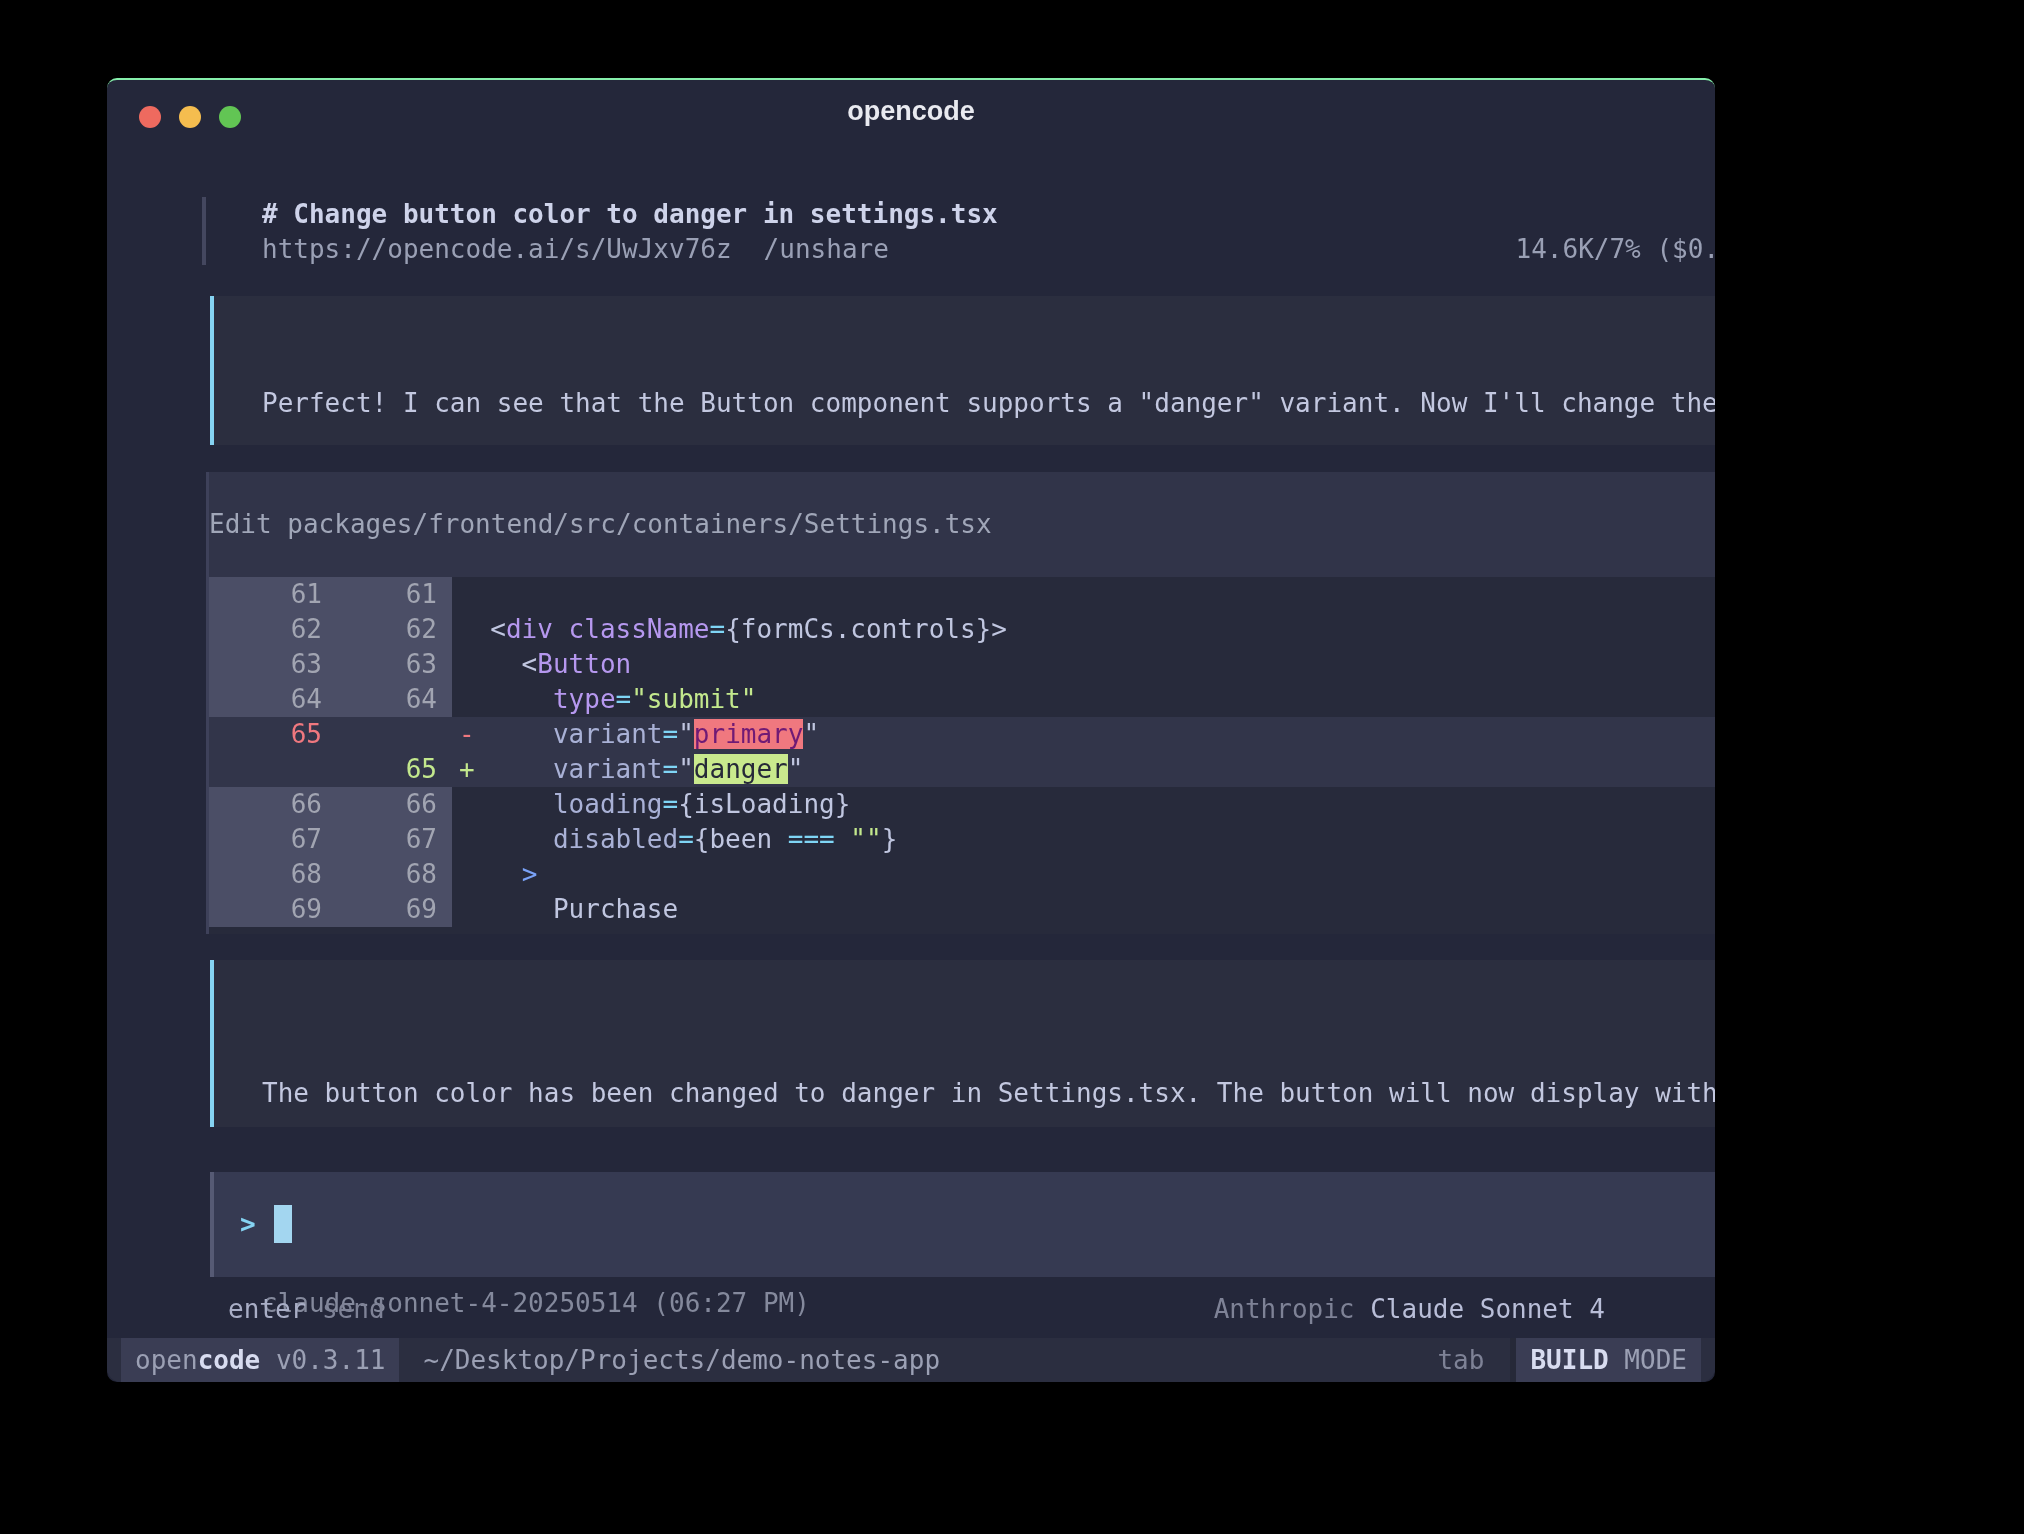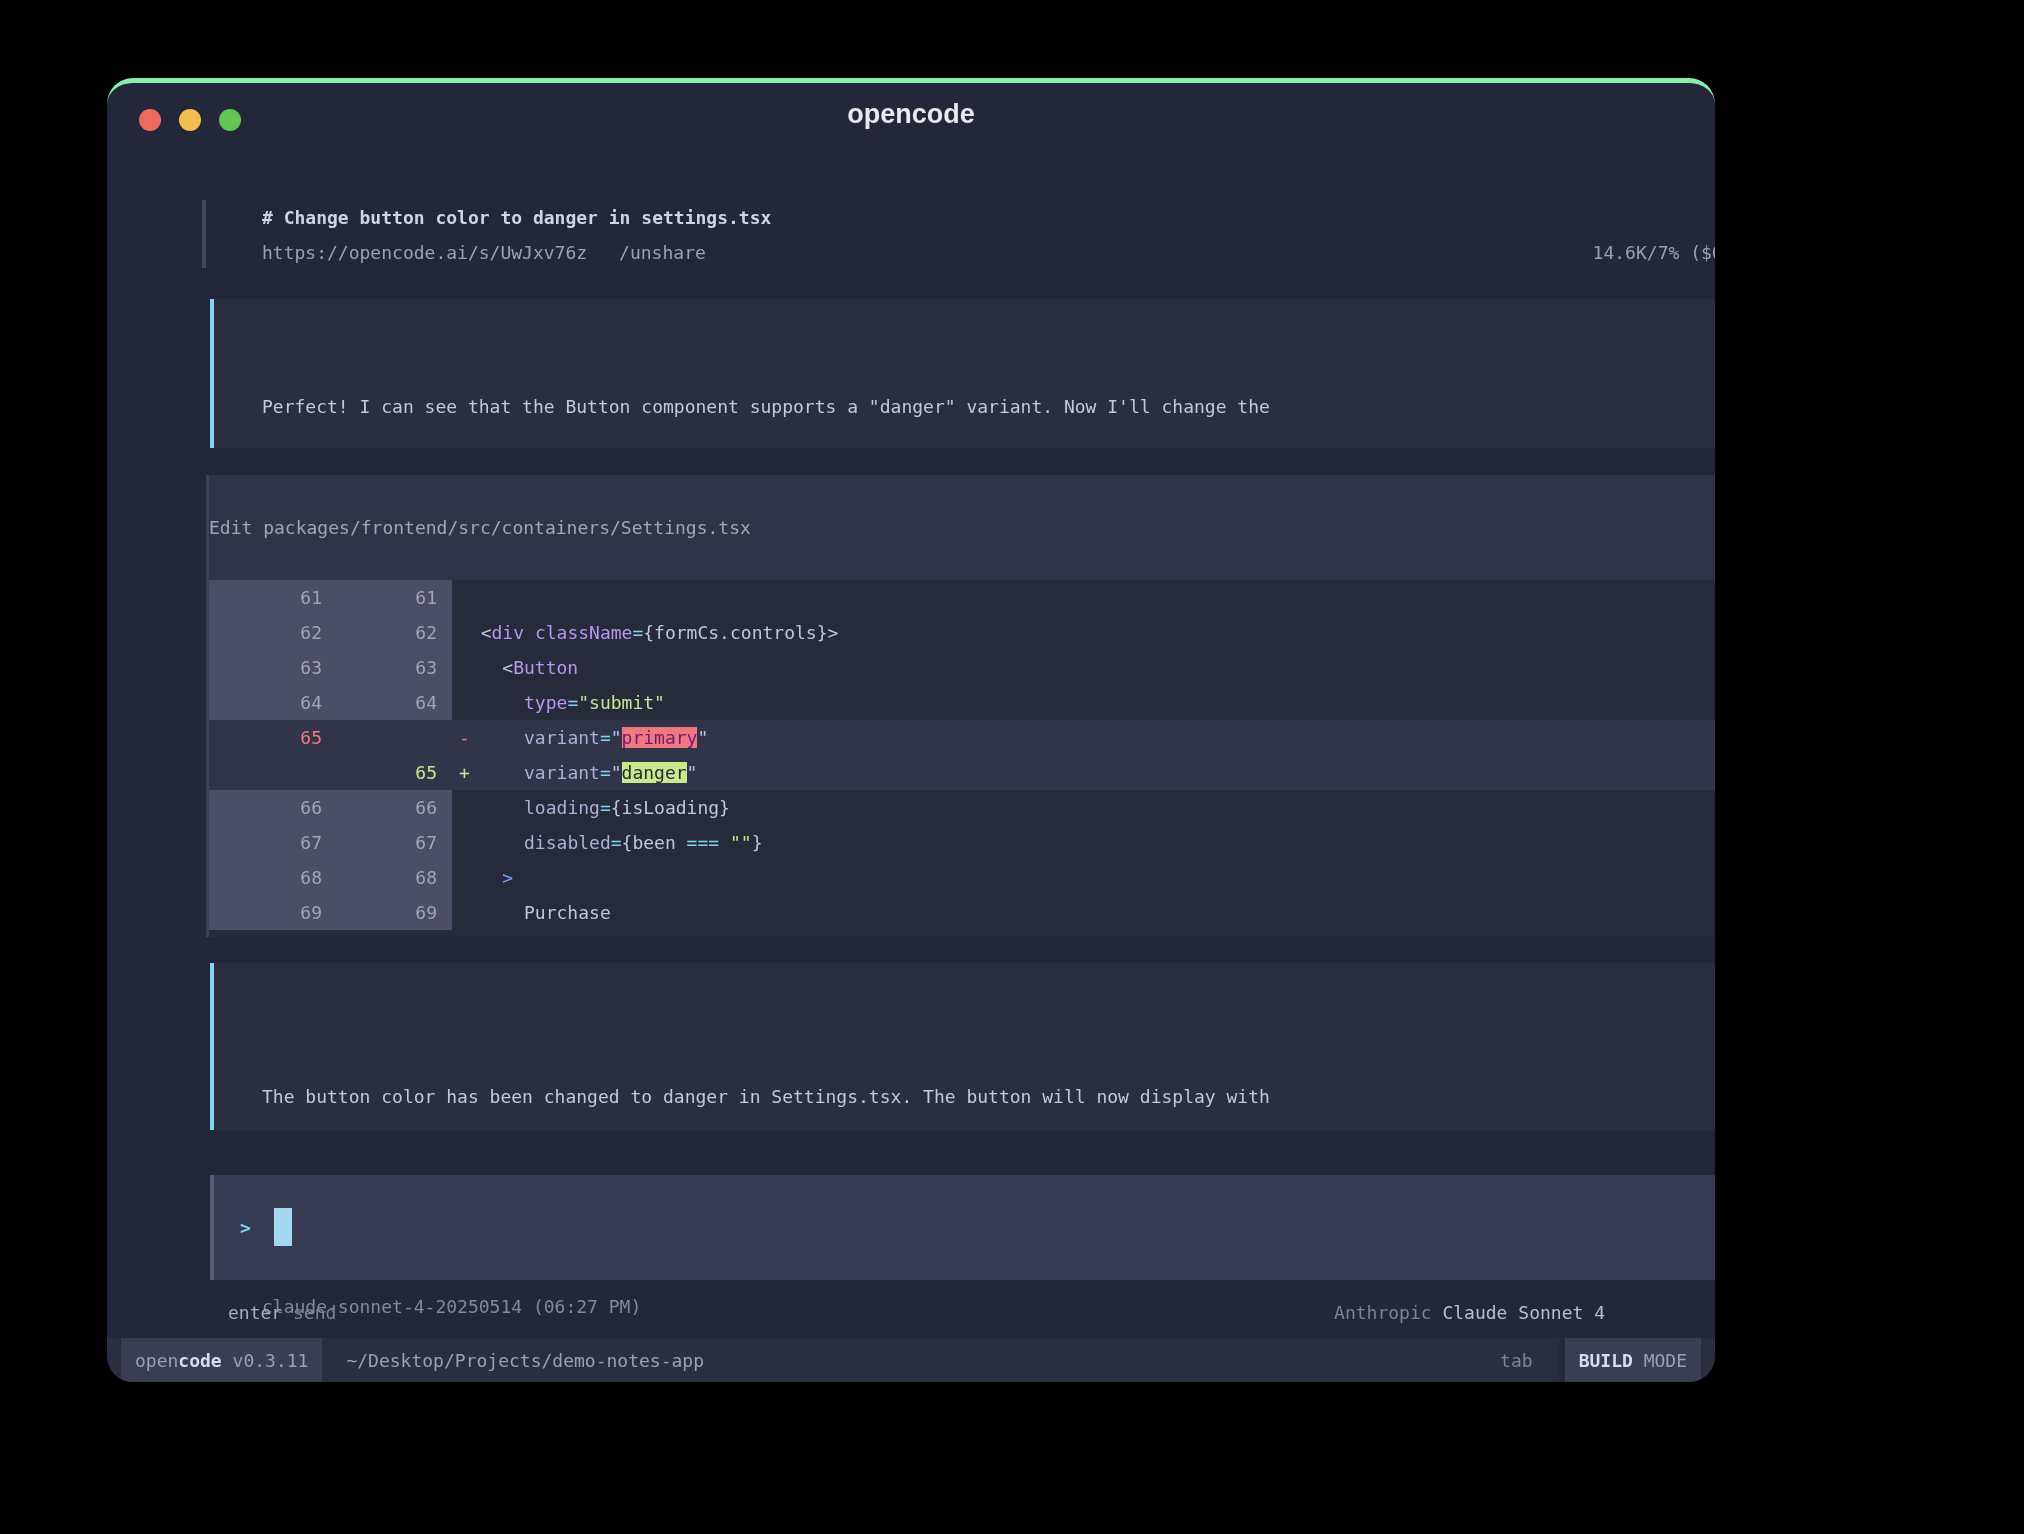--- a/index.html
+++ b/index.html
@@ -1,20 +1,20 @@
 <!DOCTYPE html>
 <html><head>
 <meta charset="utf-8">
 <style>
   html,body{margin:0;padding:0;background:#000;width:2024px;height:1534px;overflow:hidden;}
   *{box-sizing:border-box;}
-  .mono{font-family:"DejaVu Sans Mono","Liberation Mono",monospace;font-size:18px;line-height:35px;}
+  .mono{font-family:"DejaVu Sans Mono","Liberation Mono",monospace;font-size:26px;line-height:35px;}
   .window{
     position:absolute;left:107px;top:78px;width:1608px;height:1304px;
-    background:#24273a;border-radius:26px;border-top:5px solid #86efac;
+    background:#24273a;border-radius:10px;border-top:2px solid #86efac;
     overflow:hidden;
   }
   
   .titlebar{position:absolute;top:0;left:0;right:0;height:70px;}
   .tl{position:absolute;top:26px;width:22px;height:22px;border-radius:50%;}
   .tl.close{left:32px;background:#ee6a5f;}
   .tl.min{left:72px;background:#f5bd4f;}
   .tl.max{left:112px;background:#62c554;}
   .wtitle{position:absolute;top:16px;left:0;right:0;text-align:center;
     font-family:"Liberation Sans","DejaVu Sans",sans-serif;font-weight:bold;

